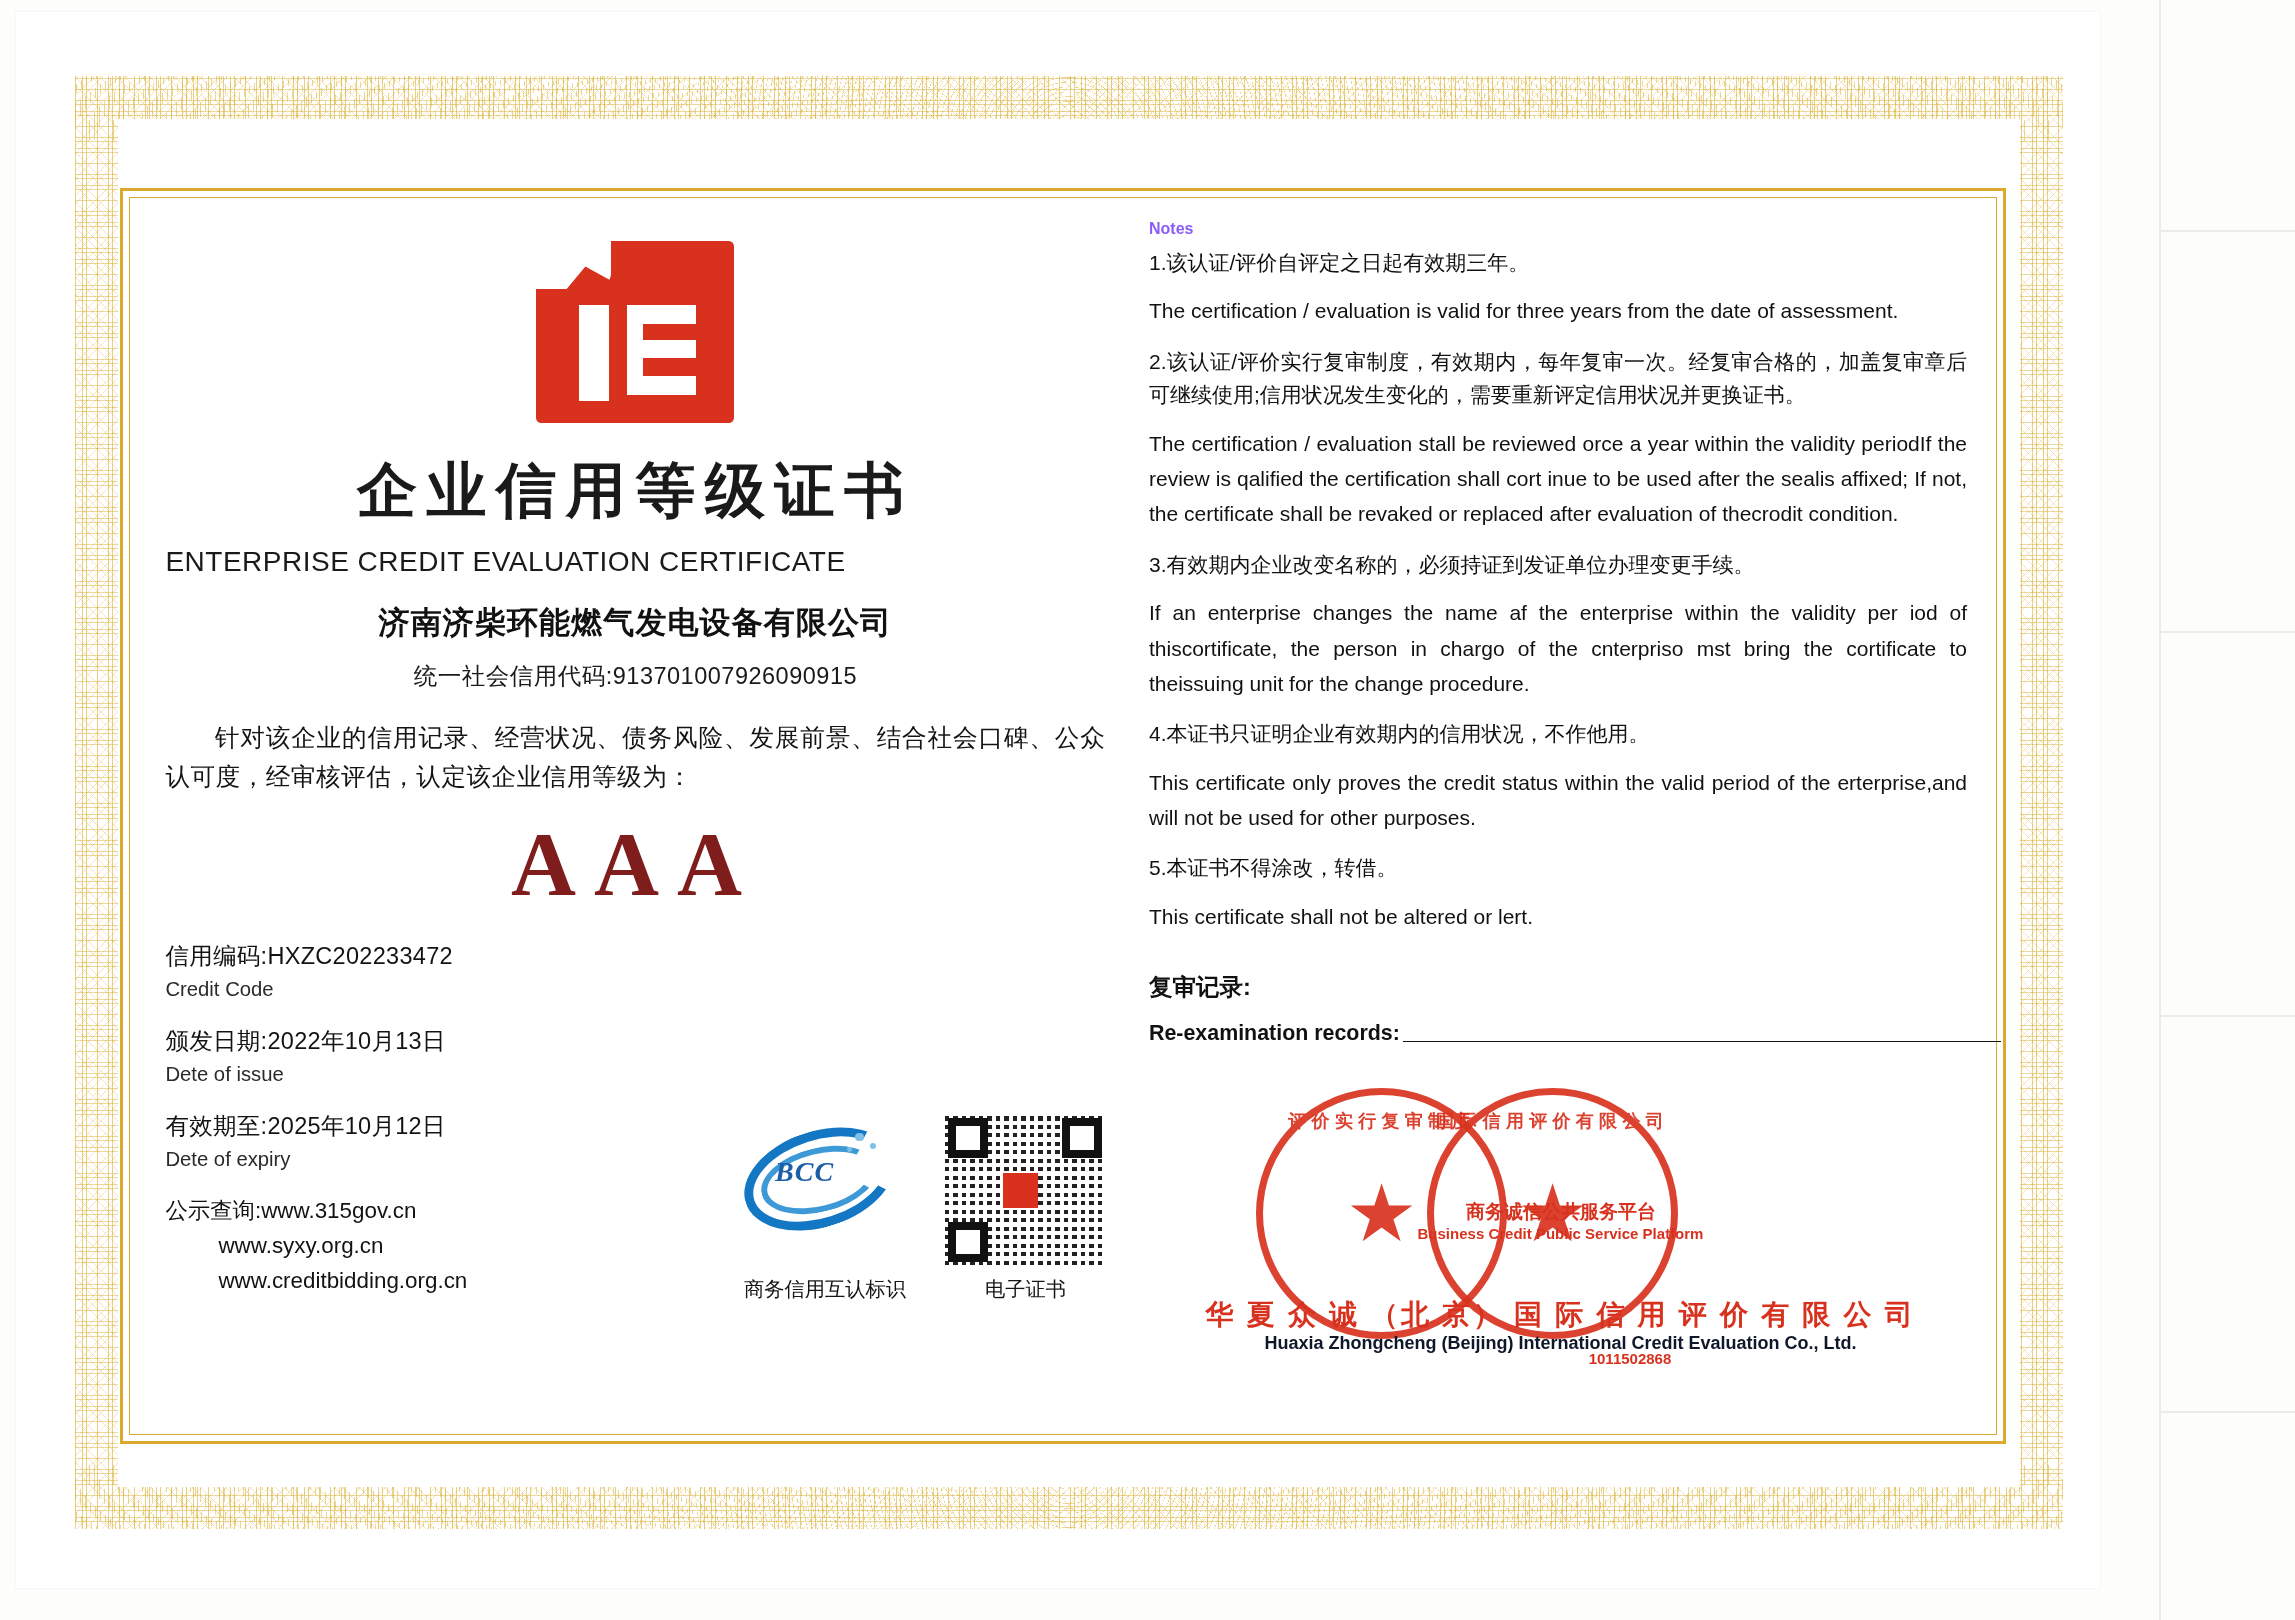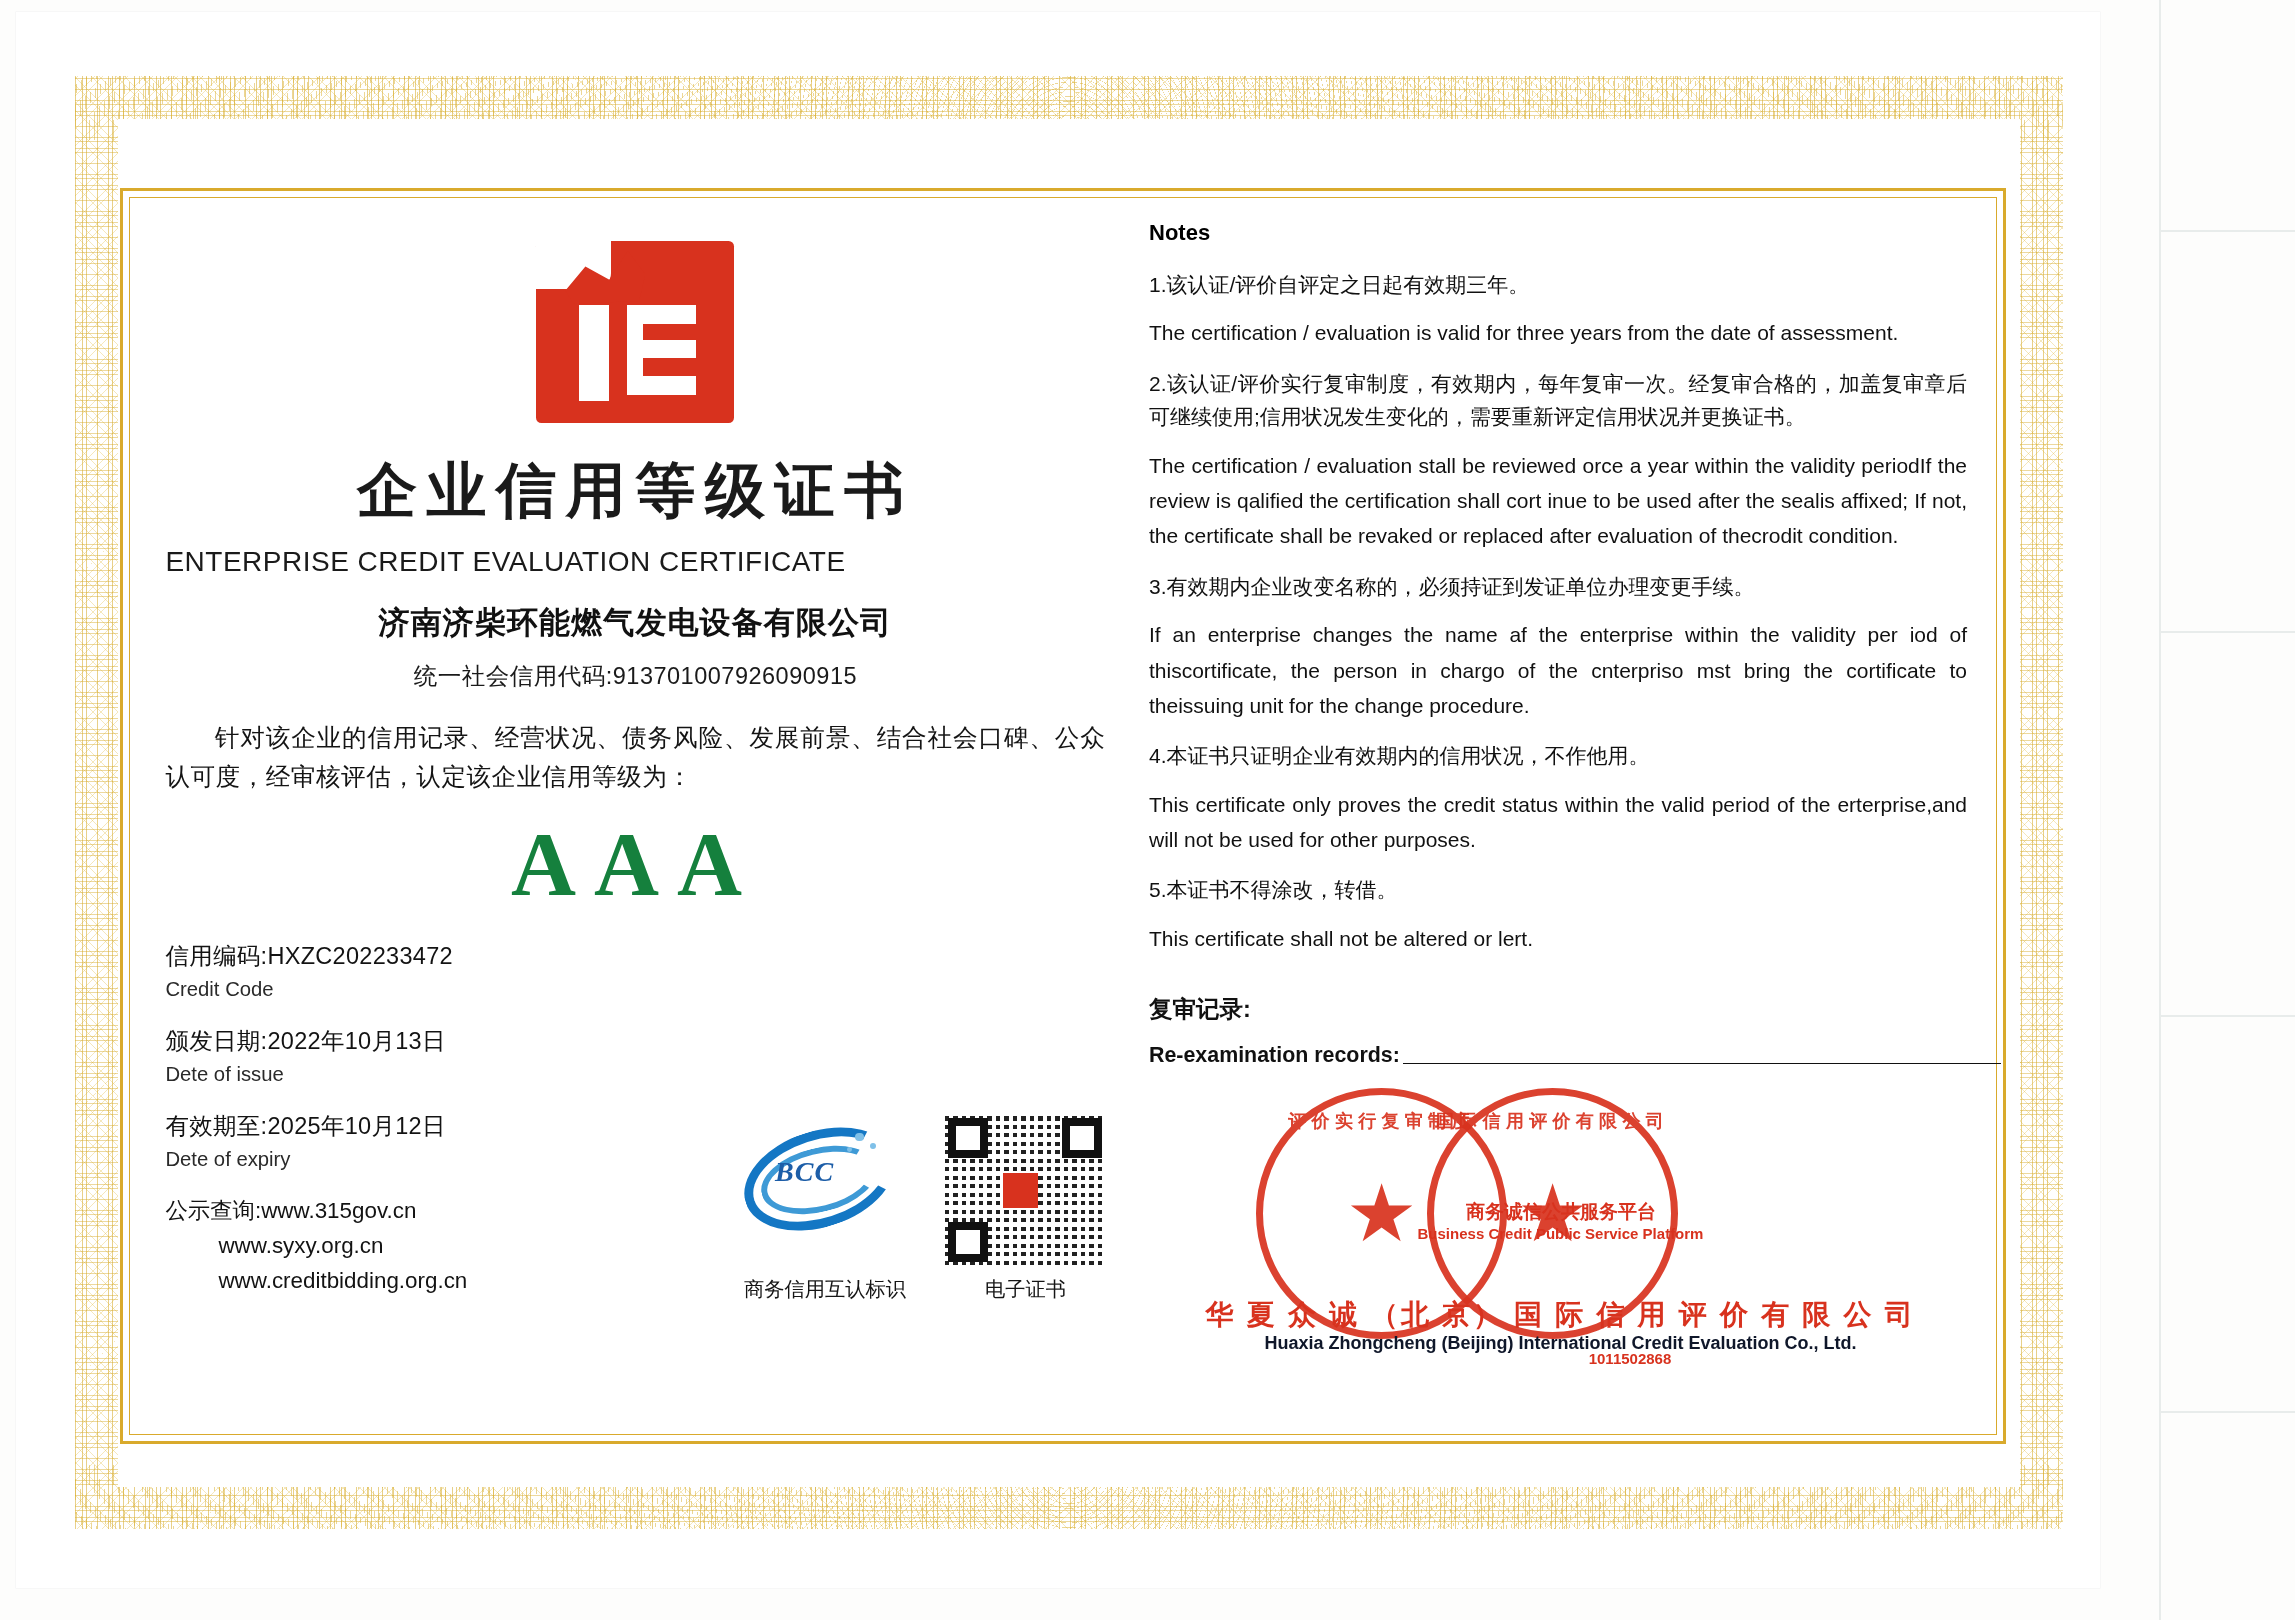--- a/index.html
+++ b/index.html
@@ -173,21 +173,21 @@
     font-size: 24.6px;
     line-height: 1.62;
     color: #141414;
     margin-top: 26px;
     text-align: justify;
     letter-spacing: 0.5px;
   }
   .body-text .indent { display: inline-block; width: 49px; }
   .grade {
     text-align: center;
-    color: #15803d;
+    color: #7f1d1d;
     font-family: "Liberation Serif", serif;
     font-weight: bold;
     font-size: 90px;
     letter-spacing: 18px;
     margin-top: 16px;
   }
   
   .field {
     margin-top: 23.5px;
   }
@@ -294,23 +294,23 @@
   #mark-label-2 { left: 214px; top: 160px; width: 171px; text-align: center; }
   
   .note-h-cn {
     font-weight: bold;
     font-size: 23.5px;
     color: #111;
     margin-bottom: 14px;
   }
   .note-h-en {
     font-weight: bold;
-    font-size: 22px;
-    color: #000000;
-    margin-bottom: 22px;
+    font-size: 16px;
+    color: #8b5cf6;
+    margin-bottom: 8px;
   }
   .note-cn {
     font-size: 21px;
     line-height: 1.6;
     color: #111;
     margin-bottom: 14px;
     text-align: justify;
   }
   .note-en {
     font-size: 21px;

